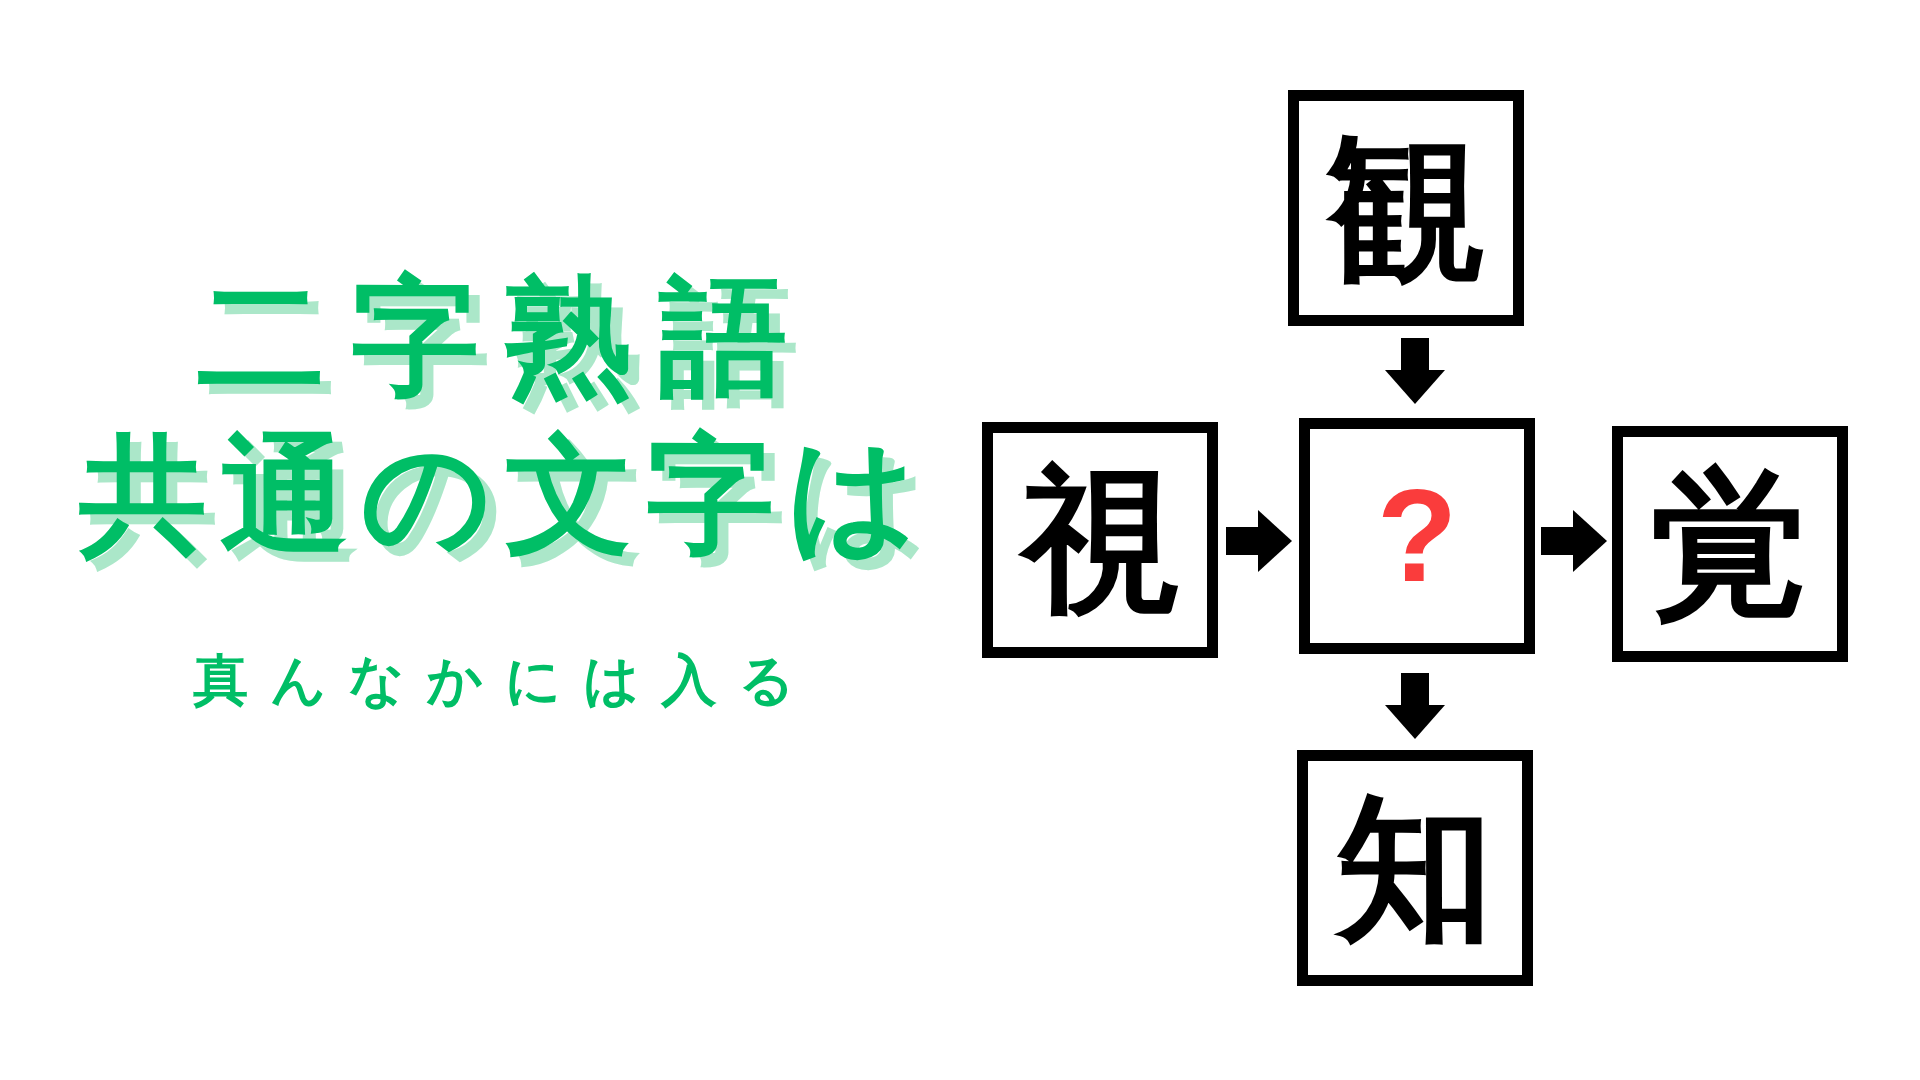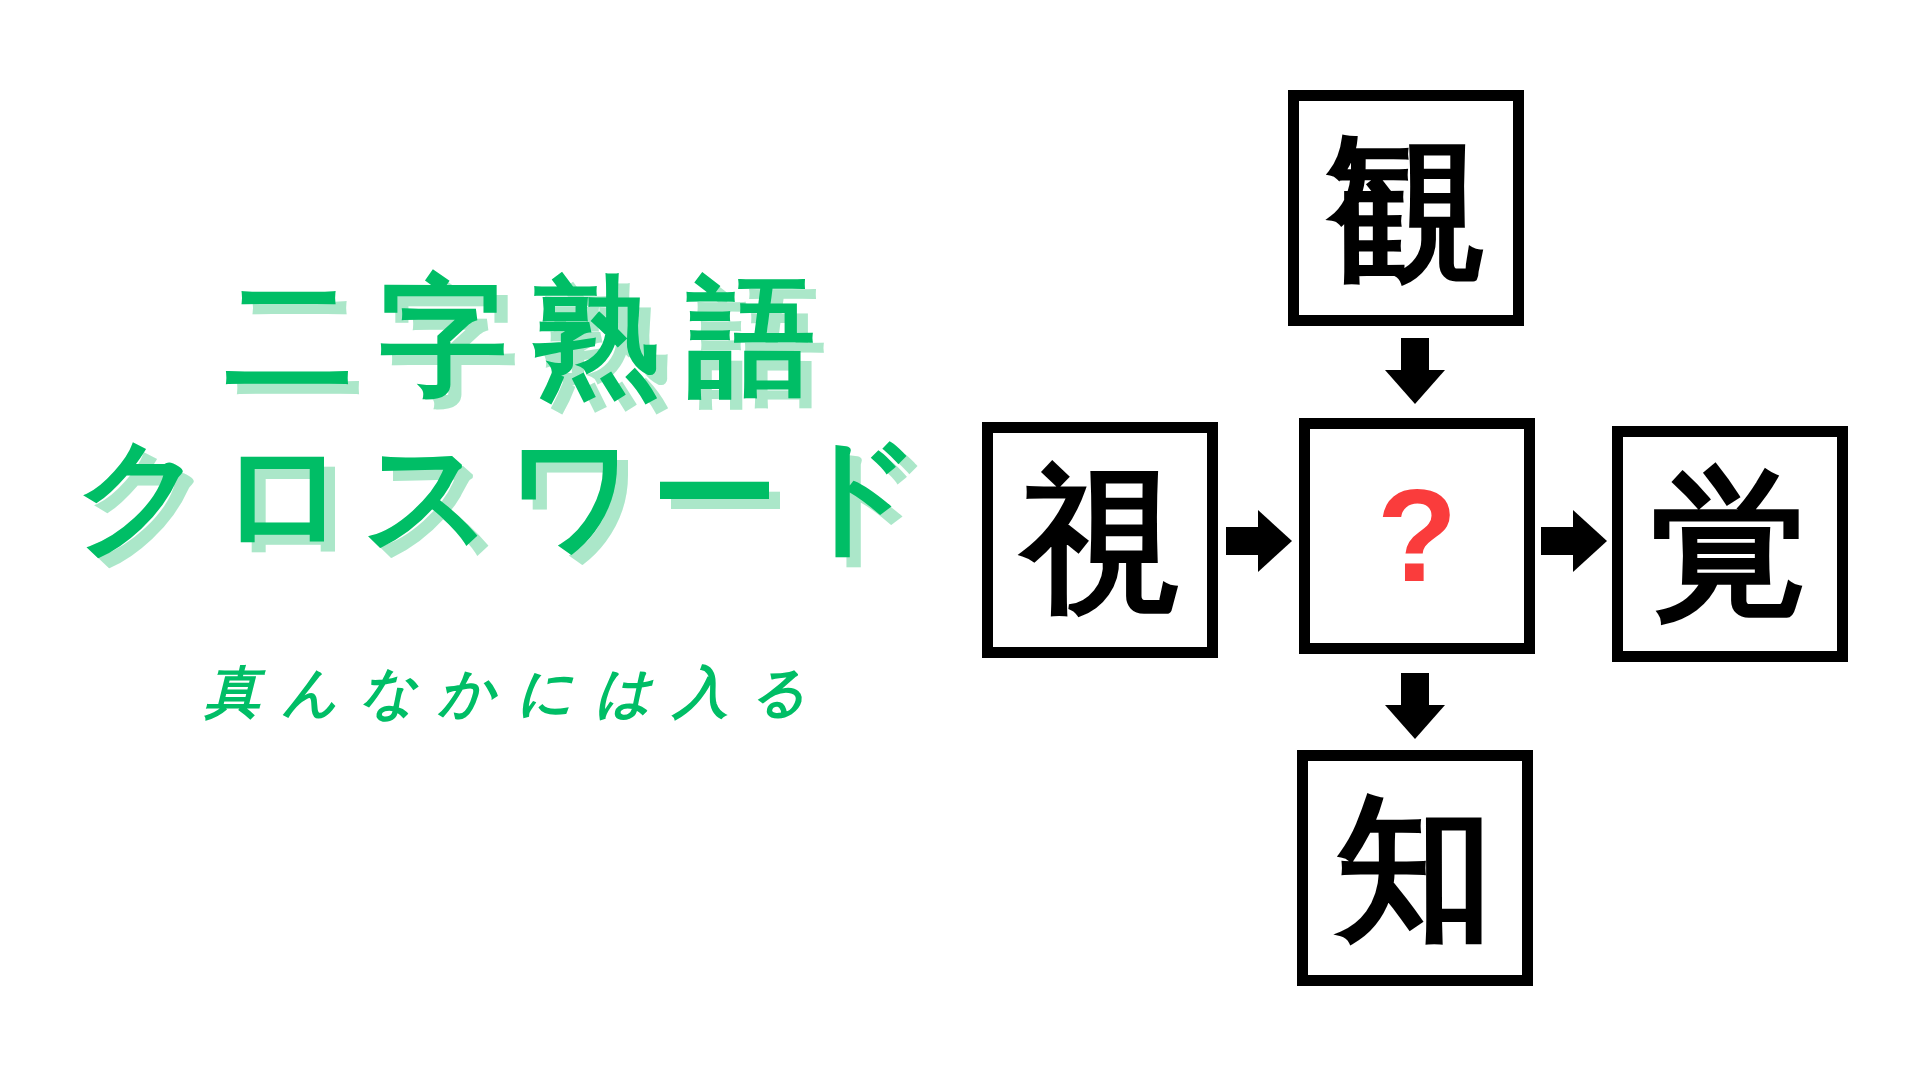--- a/index.html
+++ b/index.html
@@ -35,41 +35,39 @@
   }
   .title .line {
     display: block;
     text-shadow: 11px 10px 0 var(--green_shadow);
   }
   .title-line1 {
     top: 258px;
     font-size: 128px;
     line-height: 158px;
     letter-spacing: 26px;
-    margin-left: 28px;
   }
   .title-line2 {
     top: 416px;
     font-size: 128px;
     line-height: 158px;
     letter-spacing: 13px;
   }
   .subtitle {
     position: absolute;
     left: 0;
     top: 644px;
     width: 100%;
-    margin: 12px;
+    margin: 0;
     font-size: 55px;
     line-height: 72px;
     font-weight: 900;
     letter-spacing: 22px;
     color: var(--green);
     white-space: nowrap;
-    font-style: italic;
   }
   .subtitle .line { display: block; }
 
   
   .puzzle {
     position: absolute;
     left: 960px;
     top: 70px;
     width: 920px;
     height: 940px;
@@ -113,21 +111,21 @@
   .arrow-down-2  { left: 425px; top: 603px; }
 </style>
 </head>
 <body>
 
 <div class="intro">
   <h1 class="title title-line1">
     <span class="line">二字熟語</span>
   </h1>
   <h1 class="title title-line2">
-    <span class="line">クロスワード</span>
+    <span class="line">共通の文字は</span>
   </h1>
   <p class="subtitle">
     <span class="line">真んなかには入る</span>
   </p>
 </div>
 
 <div class="puzzle">
 
   <div class="cell cell-top">
     <span class="kanji">観</span>

